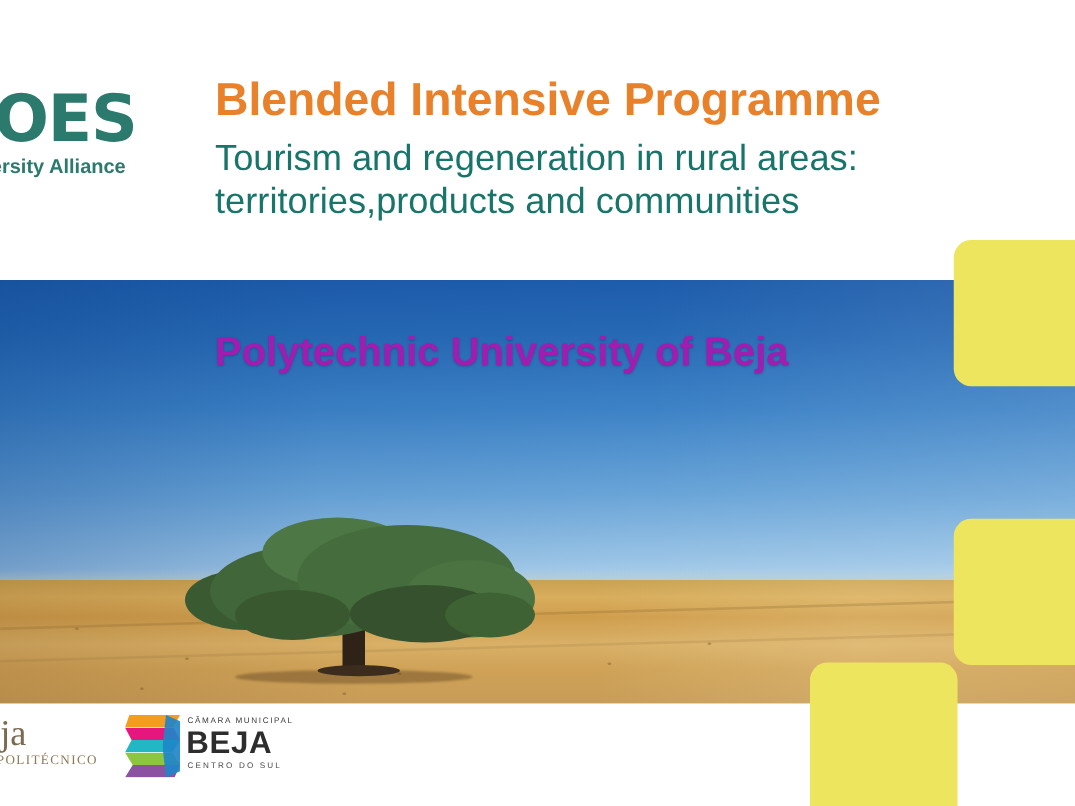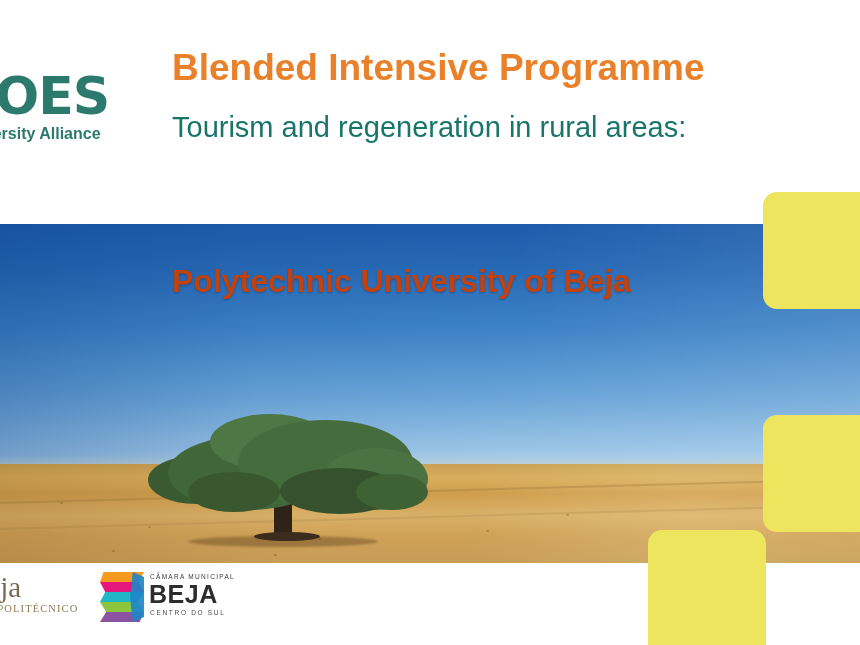--- a/index.html
+++ b/index.html
@@ -62,30 +62,31 @@
     top: 46px;
     width: 660px;
   }
   .bip-title {
     font-family: "Liberation Sans", sans-serif;
     font-weight: 700;
     font-size: 37px;
     line-height: 44px;
     color: #e8812a;
     white-space: nowrap;
+    margin-top: 12px;
   }
   .bip-sub {
     font-family: "Liberation Sans", sans-serif;
     font-weight: 400;
     font-size: 29px;
     line-height: 34px;
     color: #18756a;
     white-space: nowrap;
   }
-  .bip-sub.l1 { margin-top: 20px; }
+  .bip-sub.l1 { margin-top: 8px; }
 
   
   .photo {
     position: absolute;
     left: 0;
     top: 224px;
     width: 860px;
     height: 339px;
     overflow: hidden;
   }
@@ -220,21 +221,21 @@
     position: absolute;
     left: 172px;
     top: 262px;
     z-index: 6;
   }
   .venue {
     font-family: "Liberation Sans", sans-serif;
     font-weight: 700;
     font-size: 32px;
     line-height: 38px;
-    color: #c2410c;
+    color: #a21caf;
     white-space: nowrap;
     text-shadow: 0 1px 2px rgba(0,40,90,0.35);
   }
   .dates {
     margin-top: 8px;
     font-family: "Liberation Sans", sans-serif;
     font-weight: 700;
     font-size: 37px;
     line-height: 43px;
     color: #f0e05a;
@@ -360,20 +361,21 @@
   <div class="header">
 
     <div class="roes-logo">
       <div class="roes-word">ROES</div>
       <div class="roes-sub">University Alliance</div>
     </div>
 
     <div class="title-block">
       <div class="bip-title">Blended Intensive Programme</div>
       <div class="bip-sub l1">Tourism and regeneration in rural areas:</div>
+      <div class="bip-sub">territories,products and communities</div>
     </div>
 
   </div>
 
   <div class="photo">
     <div class="sky"></div>
     <div class="sky-side"></div>
     <div class="horizon-haze"></div>
 
     <div class="field">

